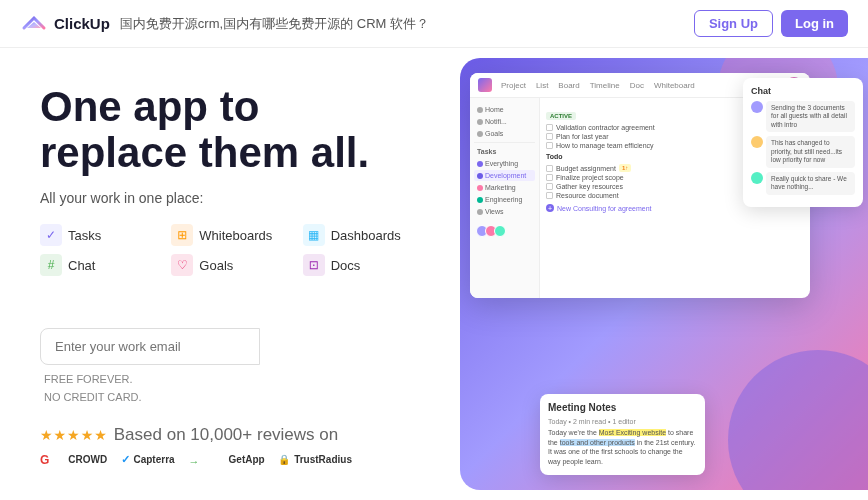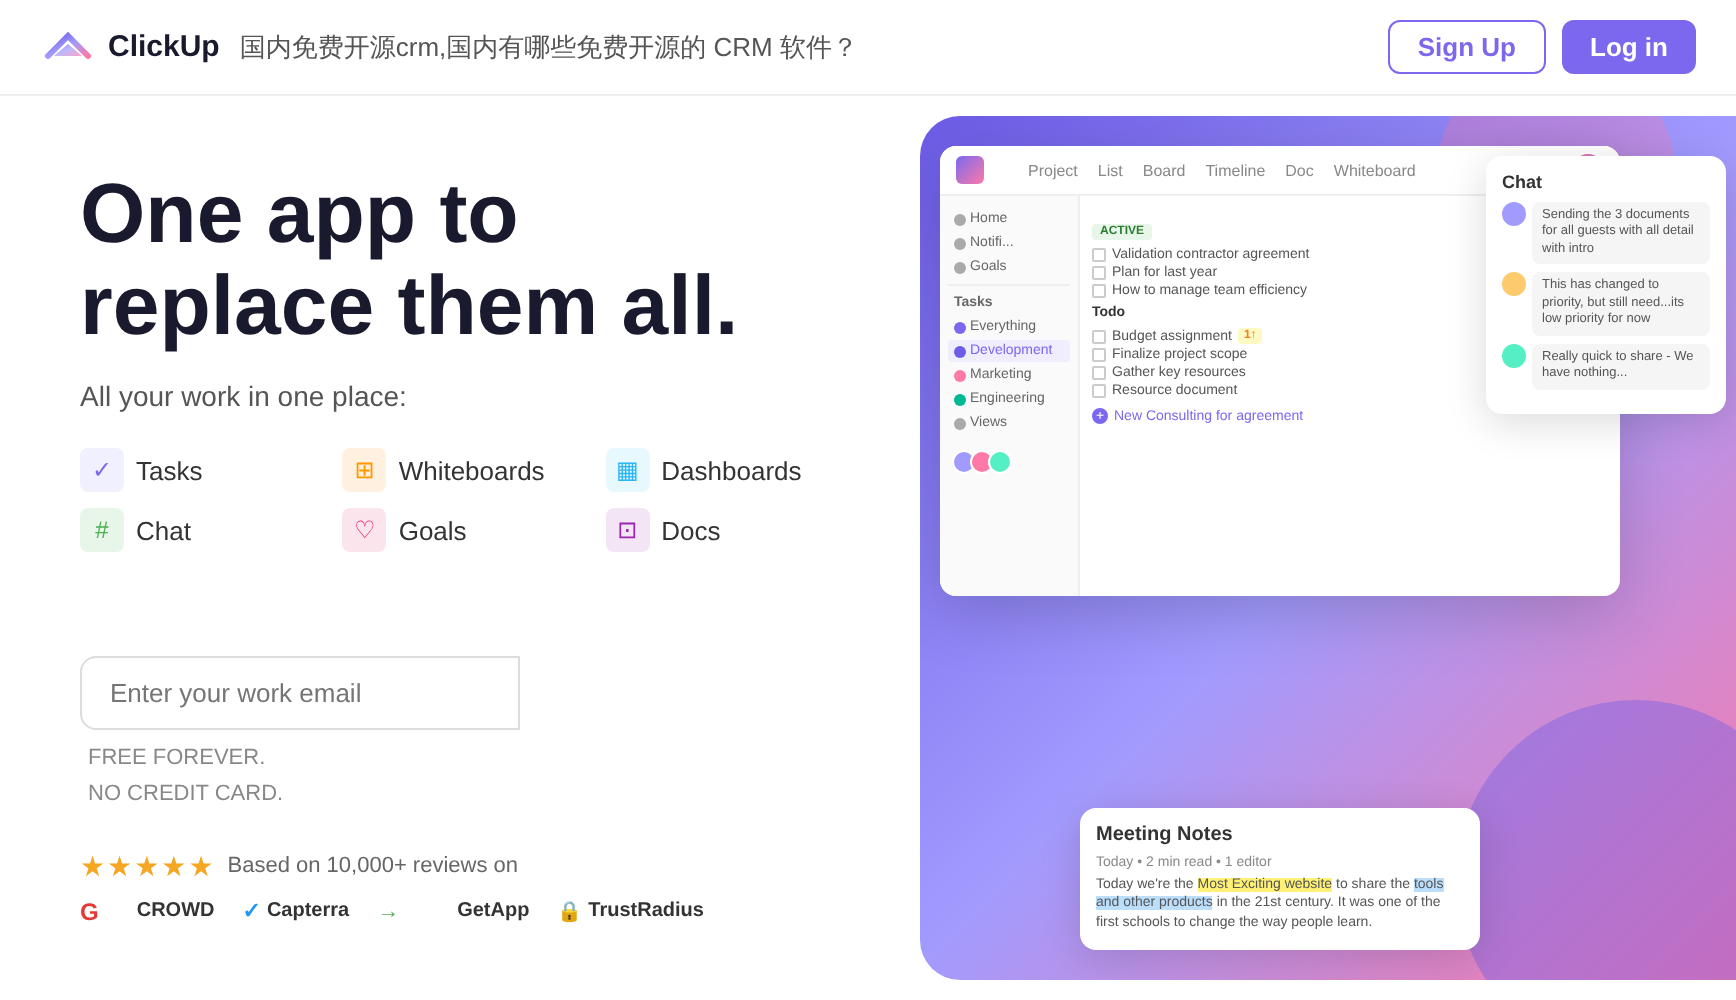--- a/index.html
+++ b/index.html
@@ -148,21 +148,21 @@
       margin-left: 4px;
       line-height: 1.6;
     }
     .ratings-row {
       display: flex;
       align-items: center;
       gap: 6px;
       margin-bottom: 8px;
     }
     .stars { color: #f5a623; font-size: 14px; letter-spacing: 1px; }
-    .rating-text { font-size: 11px; color: #666; }
+    .rating-text { font-size: 17px; color: #666; }
     .trust-logos {
       display: flex;
       align-items: center;
       gap: 14px;
     }
     .trust-logo {
       font-size: 11px;
       color: #555;
       font-weight: 600;
       display: flex;
@@ -191,21 +191,21 @@
       box-shadow: 0 8px 32px rgba(0,0,0,0.18);
       overflow: hidden;
       font-family: sans-serif;
     }
     .mock-topbar {
       background: #fff;
       display: flex;
       align-items: center;
       padding: 4px 8px;
       border-bottom: 1px solid #eee;
-      gap: 19px;
+      gap: 6px;
     }
     .mock-logo-small {
       width: 14px;
       height: 14px;
       background: linear-gradient(135deg, #7b68ee, #fd79a8);
       border-radius: 3px;
     }
     .mock-nav-tabs {
       display: flex;
       gap: 4px;
@@ -313,21 +313,21 @@
       font-size: 6.5px;
       color: #555;
       line-height: 1.3;
     }
 
     
     .meeting-card {
       position: absolute;
       bottom: 15px;
       left: 80px;
-      width: 200px;
+      width: 165px;
       background: #fff;
       border-radius: 8px;
       box-shadow: 0 4px 20px rgba(0,0,0,0.15);
       padding: 8px;
     }
     .meeting-title {
       font-size: 10px;
       font-weight: 700;
       color: #333;
       margin-bottom: 5px;

